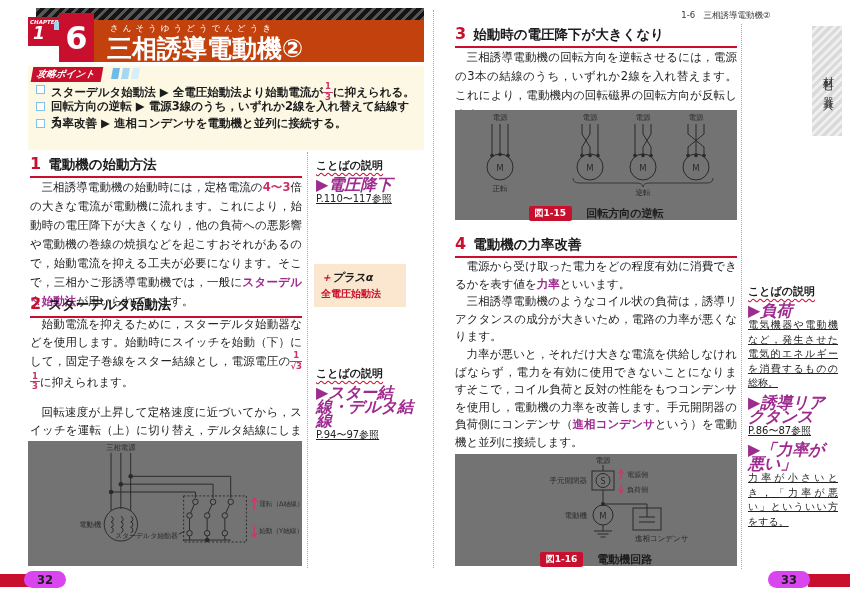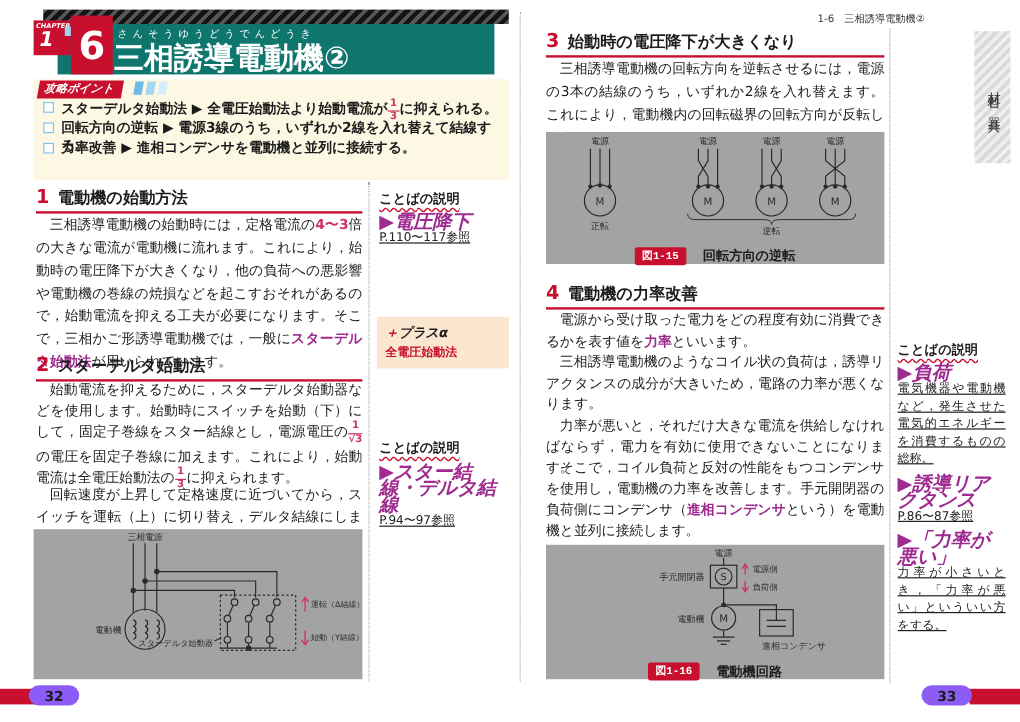--- a/index.html
+++ b/index.html
@@ -7,21 +7,21 @@
   body {
     position: relative; overflow: hidden; background: #ffffff;
     font-family: "DejaVu Sans", "Liberation Sans", sans-serif;
     color: #1c1c1c;
   }
   .abs { position: absolute; }
 
   
   .top-stripes { left:36px; top:8px; width:388px; height:12px;
     background: repeating-linear-gradient(135deg,#565656 0 3px,#141414 3px 7px); }
-  .title-band { left:48px; top:20px; width:364px; height:42px; background:#0f766e; color:#fff; }
+  .title-band { left:60px; top:20px; width:364px; height:42px; background:#c2410c; color:#fff; }
   .furigana { position:absolute; left:50px; top:3px; font-size:8.5px; letter-spacing:4px; color:#fff; }
   .page-title { position:absolute; left:47px; top:12px; font-size:25px; font-weight:bold; color:#fff; }
   .chap-box1 { left:28px; top:17px; width:31px; height:29px; background:#c8102e; color:#fff; z-index:3; }
   .chap-label { position:absolute; left:2px; top:2px; font-size:5.5px; font-style:italic; font-weight:bold; }
   .chap-num { position:absolute; left:5px; top:6px; font-size:17px; font-weight:bold; font-style:italic; }
   .chap-plus { left:54px; top:22px; width:8px; height:8px; background:#9fd4f0; z-index:4; }
   .chap-box2 { left:59px; top:13px; width:35px; height:49px; background:#c8102e; color:#fff; z-index:5;
     display:flex; align-items:center; justify-content:center; font-size:32px; font-weight:bold; }
 
   
@@ -40,44 +40,44 @@
   .para { font-size:11.5px; line-height:19px; text-align:justify; text-indent:1em; }
   .para.tight { line-height:17.5px; }
   .kw { color:#9e2b8f; font-weight:bold; }
   .hl { color:#cc3366; font-weight:bold; }
   .frac { display:inline-block; vertical-align:-0.5em; text-align:center; font-size:8.5px; line-height:1.15;
     color:#cc3366; font-weight:bold; text-indent:0; }
   .frac .num { display:block; border-bottom:1px solid #cc3366; padding:0 2px; }
   .frac .den { display:block; }
 
   
-  .figure { background:#a3a3a3; }
+  .figure { background:#737373; }
   .fig-caption { text-align:center; margin-top:0px; }
   .fig-tag { display:inline-block; background:#c8102e; color:#fff; font-size:9px; font-weight:bold;
-    padding:1px 6px; border-radius:2px; margin-right:14px; vertical-align:1px;font-family:Liberation Mono, monospace; }
+    padding:1px 6px; border-radius:2px; margin-right:14px; vertical-align:1px; }
   .fig-cap-text { font-weight:bold; font-size:11px; }
 
   
   .vdots { border-left:1px dotted #a9a9a9; width:0; }
   .note-head { font-size:11px; font-weight:bold; text-decoration:underline wavy #c8102e; text-underline-offset:3px; }
   .note-term { color:#9e2b8f; font-weight:bold; font-size:16px; line-height:14px; margin-top:5px;font-style:italic; }
   .note-ref, .note-body { font-size:10px; line-height:14.5px; color:#222; text-align:justify;text-decoration:underline; }
   .plus-box { background:#fbe7d0; padding:6px 7px; }
   .plus-head { font-size:11px; font-weight:bold; font-style:italic; }
   .plus-mark { color:#c8102e; }
   .plus-term { color:#c8102e; font-weight:bold; font-size:10px; margin-top:2px; }
   .plus-body { font-size:10px; line-height:14.5px; text-align:justify; margin-top:1px; }
 
   
   .running-head { font-size:8.5px; color:#333; text-align:center; }
   .side-tab { background:repeating-linear-gradient(135deg,#dadada 0 3px,#efefef 3px 6px);
     writing-mode:vertical-rl; font-size:11px; letter-spacing:3px; color:#333;
     display:flex; align-items:center; justify-content:center; }
   .page-bar { background:#c8102e; height:13px; }
-  .page-pill { background:#8b5cf6; border-radius:9px; height:17px; width:42px;
+  .page-pill { background:#d946ef; border-radius:9px; height:17px; width:42px;
     display:flex; align-items:center; justify-content:center;
     font-size:11.5px; font-weight:bold; color:#1c1c1c; z-index:2; }
 
   svg text { font-family:"DejaVu Sans","Liberation Sans",sans-serif; }
 </style>
 </head>
 <body>
 
 <div class="abs top-stripes"></div>
 <div class="abs title-band">
@@ -117,21 +117,21 @@
 <div class="abs sec-head" style="left:30px;top:154px;width:272px;">
   <span class="sec-num">1</span>
   <span class="sec-title">電動機の始動方法</span>
 </div>
 <p class="abs para" style="left:30px;top:178px;width:272px;"><span>三相誘導電動機の始動時には，定格電流の</span><span class="hl">4〜3</span><span>倍の大きな電流が電動機に流れます。これにより，始動時の電圧降下が大きくなり，他の負荷への悪影響や電動機の巻線の焼損などを起こすおそれがあるので，始動電流を抑える工夫が必要になります。そこで，三相かご形誘導電動機では，一般に</span><span class="kw">スターデルタ始動法</span><span>が用いられています。</span></p>
 
 <div class="abs sec-head" style="left:30px;top:294px;width:272px;">
   <span class="sec-num">2</span>
   <span class="sec-title">スターデルタ始動法</span>
 </div>
-<p class="abs para tight" style="left:30px;top:316px;width:272px;"><span>始動電流を抑えるために，スターデルタ始動器などを使用します。始動時にスイッチを始動（下）にして，固定子巻線をスター結線とし，電源電圧の</span><span class="frac"><span class="num">1</span><span class="den">√3</span></span><span>の電圧を固定子巻線に加えます。これにより，始動電流は全電圧始動法の</span><span class="frac"><span class="num">1</span><span class="den">3</span></span><span>に抑えられます。</span></p>
+<p class="abs para tight" style="left:30px;top:316px;width:272px;"><span>始動電流を抑えるために，スターデルタ始動器などを使用します。始動時にスイッチを始動（下）にして，固定子巻線をスター結線とし，電源電圧の</span><span class="frac"><span class="num">1</span><span class="den">√3</span></span><span class="frac"><span class="num">1</span><span class="den">3</span></span><span>に抑えられます。</span></p>
 <p class="abs para tight" style="left:30px;top:404px;width:272px;"><span>回転速度が上昇して定格速度に近づいてから，スイッチを運転（上）に切り替え，デルタ結線にします。</span></p>
 
 <div class="abs figure" style="left:28px;top:441px;width:274px;height:125px;">
   <svg width="274" height="102" viewBox="0 0 274 104">
     <g stroke="#2a2a2a" stroke-width="1" fill="none">
       <line x1="82" y1="12" x2="82" y2="71"></line>
         <line x1="92" y1="12" x2="92" y2="69"></line>
         <line x1="102" y1="12" x2="102" y2="71"></line>
       <polyline points="102,36 204,36 204,58"></polyline>
       <polyline points="92,44 186,44 186,58"></polyline>
@@ -183,21 +183,21 @@
     </g>
   </svg>
 </div>
 
 <div class="abs vdots" style="left:307px;top:152px;height:416px;"></div>
 <div class="abs" style="left:316px;top:158px;width:106px;">
   <div class="note-head">ことばの説明</div>
   <div class="note-term">▶電圧降下</div>
   <div class="note-ref">P.110〜117参照</div>
 </div>
-<div class="abs plus-box" style="left:314px;top:264px;width:110px;">
+<div class="abs plus-box" style="left:314px;top:264px;width:92px;">
   <div class="plus-head"><span class="plus-mark">＋</span><span>プラスα</span></div>
   <div class="plus-term">全電圧始動法</div>
 </div>
 <div class="abs" style="left:316px;top:366px;width:106px;">
   <div class="note-head">ことばの説明</div>
   <div class="note-term">▶スター結線・デルタ結線</div>
   <div class="note-ref">P.94〜97参照</div>
 </div>
 
 <div class="abs page-bar" style="left:0;top:574px;width:30px;"></div>

